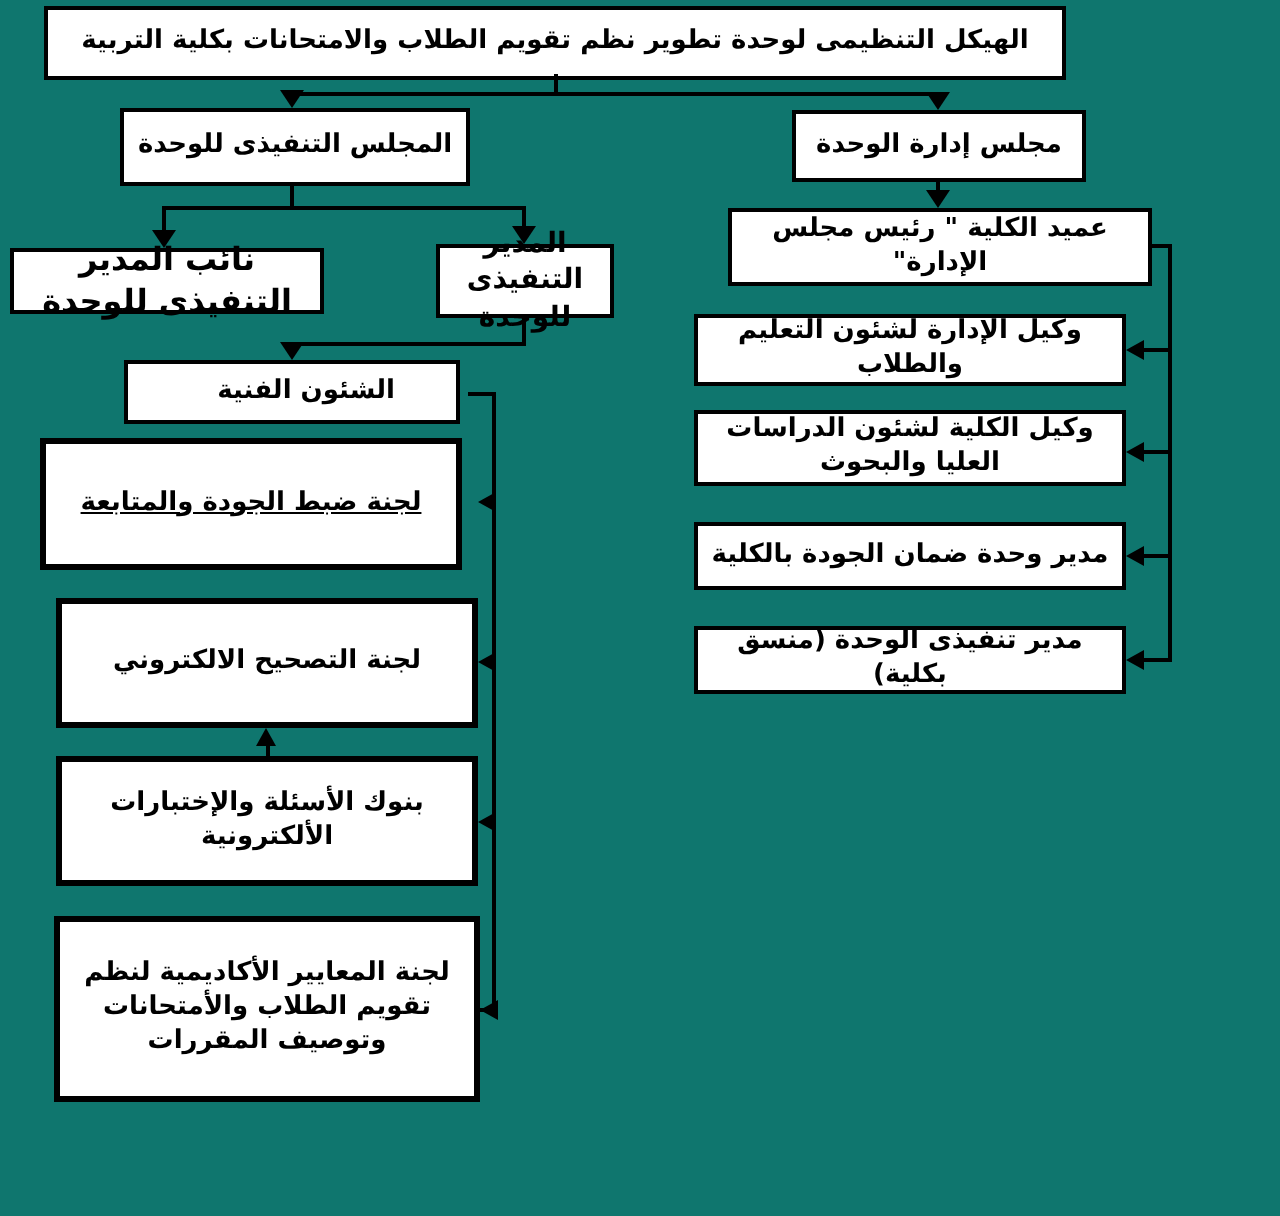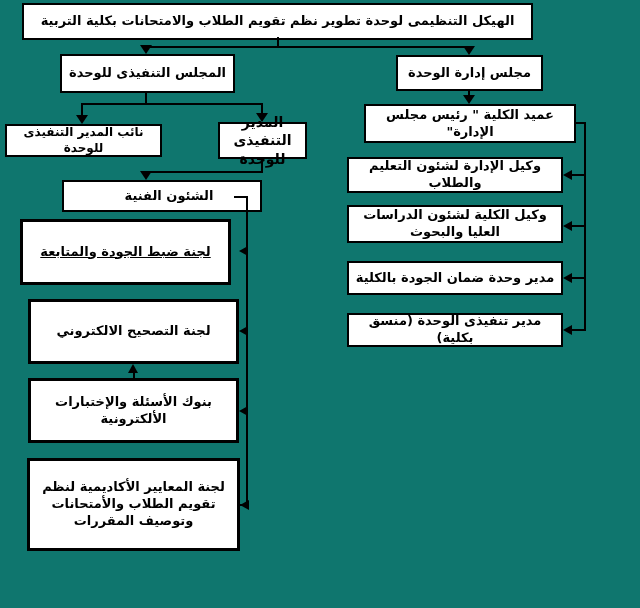--- a/index.html
+++ b/index.html
@@ -29,40 +29,40 @@
     text-align: center;
     padding: 1px 4px;
   }
   .box.thick { border-width: 3px; }
   .line { position: absolute; background: #000; }
   .arrow { position: absolute; width: 0; height: 0; }
   .arrow.down  { border-left: 6px solid transparent; border-right: 6px solid transparent; border-top: 9px solid #000; }
   .arrow.up    { border-left: 5px solid transparent; border-right: 5px solid transparent; border-bottom: 9px solid #000; }
   .arrow.left  { border-top: 5px solid transparent; border-bottom: 5px solid transparent; border-right: 9px solid #000; }
   .small { font-size: 14px; }
-  .mid   { font-size: 12px; }
+  .mid   { font-size: 16px; }
 </style>
 </head>
 <body>
 
 <div class="canvas">
 
   <div class="box" style="left:22px; top:3px; width:511px; height:37px;">الهيكل التنظيمى لوحدة تطوير نظم تقويم الطلاب والامتحانات بكلية التربية</div>
 
   <div class="box" style="left:60px; top:54px; width:175px; height:39px;">المجلس التنفيذى للوحدة</div>
 
   <div class="box" style="left:396px; top:55px; width:147px; height:36px;">مجلس إدارة الوحدة</div>
 
   <div class="box mid" style="left:5px; top:124px; width:157px; height:33px;">نائب المدير التنفيذى للوحدة</div>
 
   <div class="box small" style="left:218px; top:122px; width:89px; height:37px;">المدير التنفيذى للوحدة</div>
 
   <div class="box" style="left:364px; top:104px; width:212px; height:39px;">عميد الكلية " رئيس مجلس الإدارة"</div>
 
-  <div class="box" style="left:62px; top:180px; width:200px; height:32px;padding-left:18px;">الشئون الفنية</div>
+  <div class="box" style="left:62px; top:180px; width:168px; height:32px;padding-left:18px;">الشئون الفنية</div>
 
   <div class="box" style="left:347px; top:157px; width:216px; height:36px;">وكيل الإدارة لشئون التعليم والطلاب</div>
 
   <div class="box" style="left:347px; top:205px; width:216px; height:38px;">وكيل الكلية لشئون الدراسات العليا والبحوث</div>
 
   <div class="box" style="left:347px; top:261px; width:216px; height:34px;">مدير وحدة ضمان الجودة بالكلية</div>
 
   <div class="box" style="left:347px; top:313px; width:216px; height:34px;">مدير تنفيذى الوحدة (منسق بكلية)</div>
 
   <div class="box thick" style="left:20px; top:219px; width:211px; height:66px;text-decoration:underline;">لجنة ضبط الجودة والمتابعة</div>

